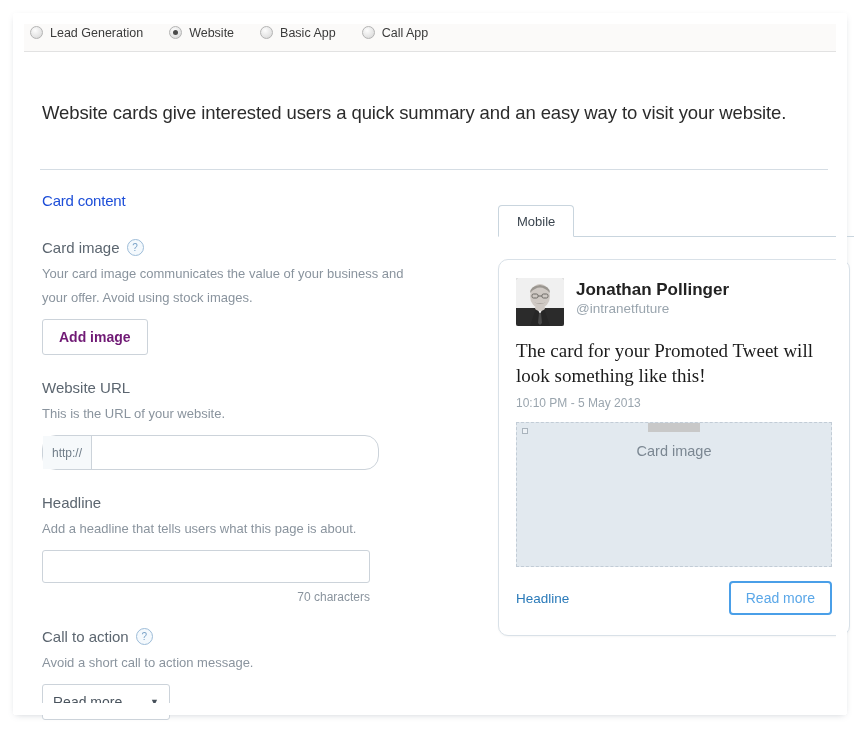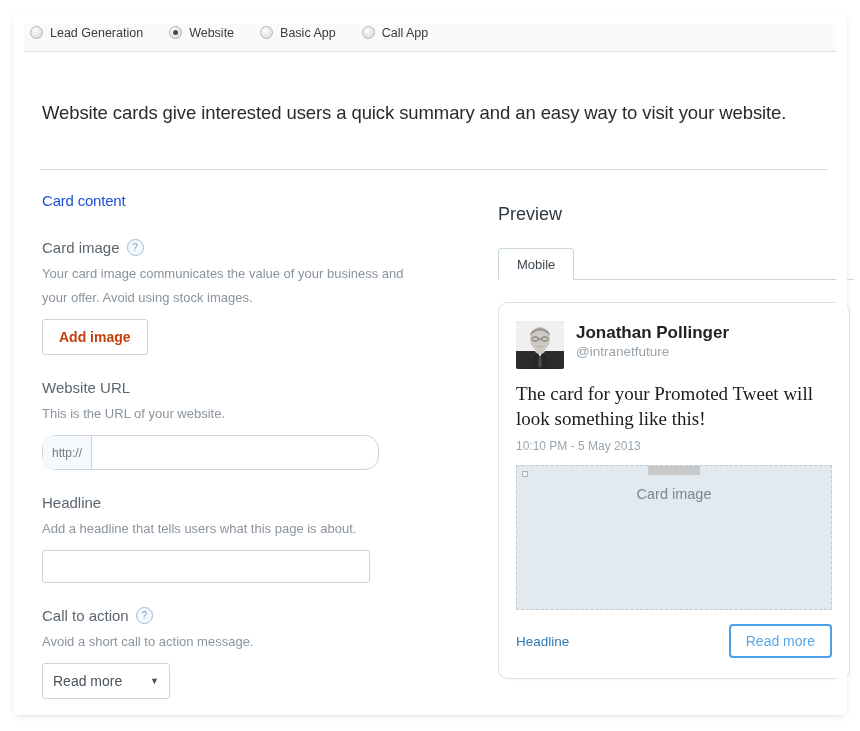--- a/index.html
+++ b/index.html
@@ -192,21 +192,21 @@
     color: #8a949e;
     line-height: 24px;
     margin-bottom: 9px;
     max-width: 380px;
   }
 
   .btn-plain {
     font-family: "Liberation Sans", sans-serif;
     font-size: 14px;
     font-weight: bold;
-    color: #c2410c;
+    color: #701a75;
     background: #ffffff;
     border: 1px solid #ccd3da;
     border-radius: 3px;
     padding: 9px 16px;
     cursor: pointer;
   }
 
   .input-group {
     display: flex;
     align-items: stretch;
@@ -472,39 +472,39 @@
             <input type="text" value="" style="">
           </div>
         </div>
 
         <div class="field">
           <div class="field-label">
             <span>Headline</span>
           </div>
           <div class="field-help">Add a headline that tells users what this page is about.</div>
           <input class="text-input" type="text" value="" style="">
+          <div class="char-count">70 characters</div>
         </div>
 
         <div class="field">
           <div class="field-label">
             <span>Call to action</span>
             <span class="help-icon">?</span>
           </div>
           <div class="field-help">Avoid a short call to action message.</div>
           <div class="select-box">
             <span class="select-value">Read more</span>
             <span class="select-caret">▼</span>
           </div>
         </div>
 
       </div>
 
       <div class="col-right">
 
-        <h2 class="preview-title">Preview</h2>
 
         <div class="tabs">
           <div class="tab">Mobile</div>
         </div>
 
         <div class="tweet-card">
 
           <div class="tweet-head">
             <div class="avatar">
               <svg width="48" height="48" viewBox="0 0 48 48">

